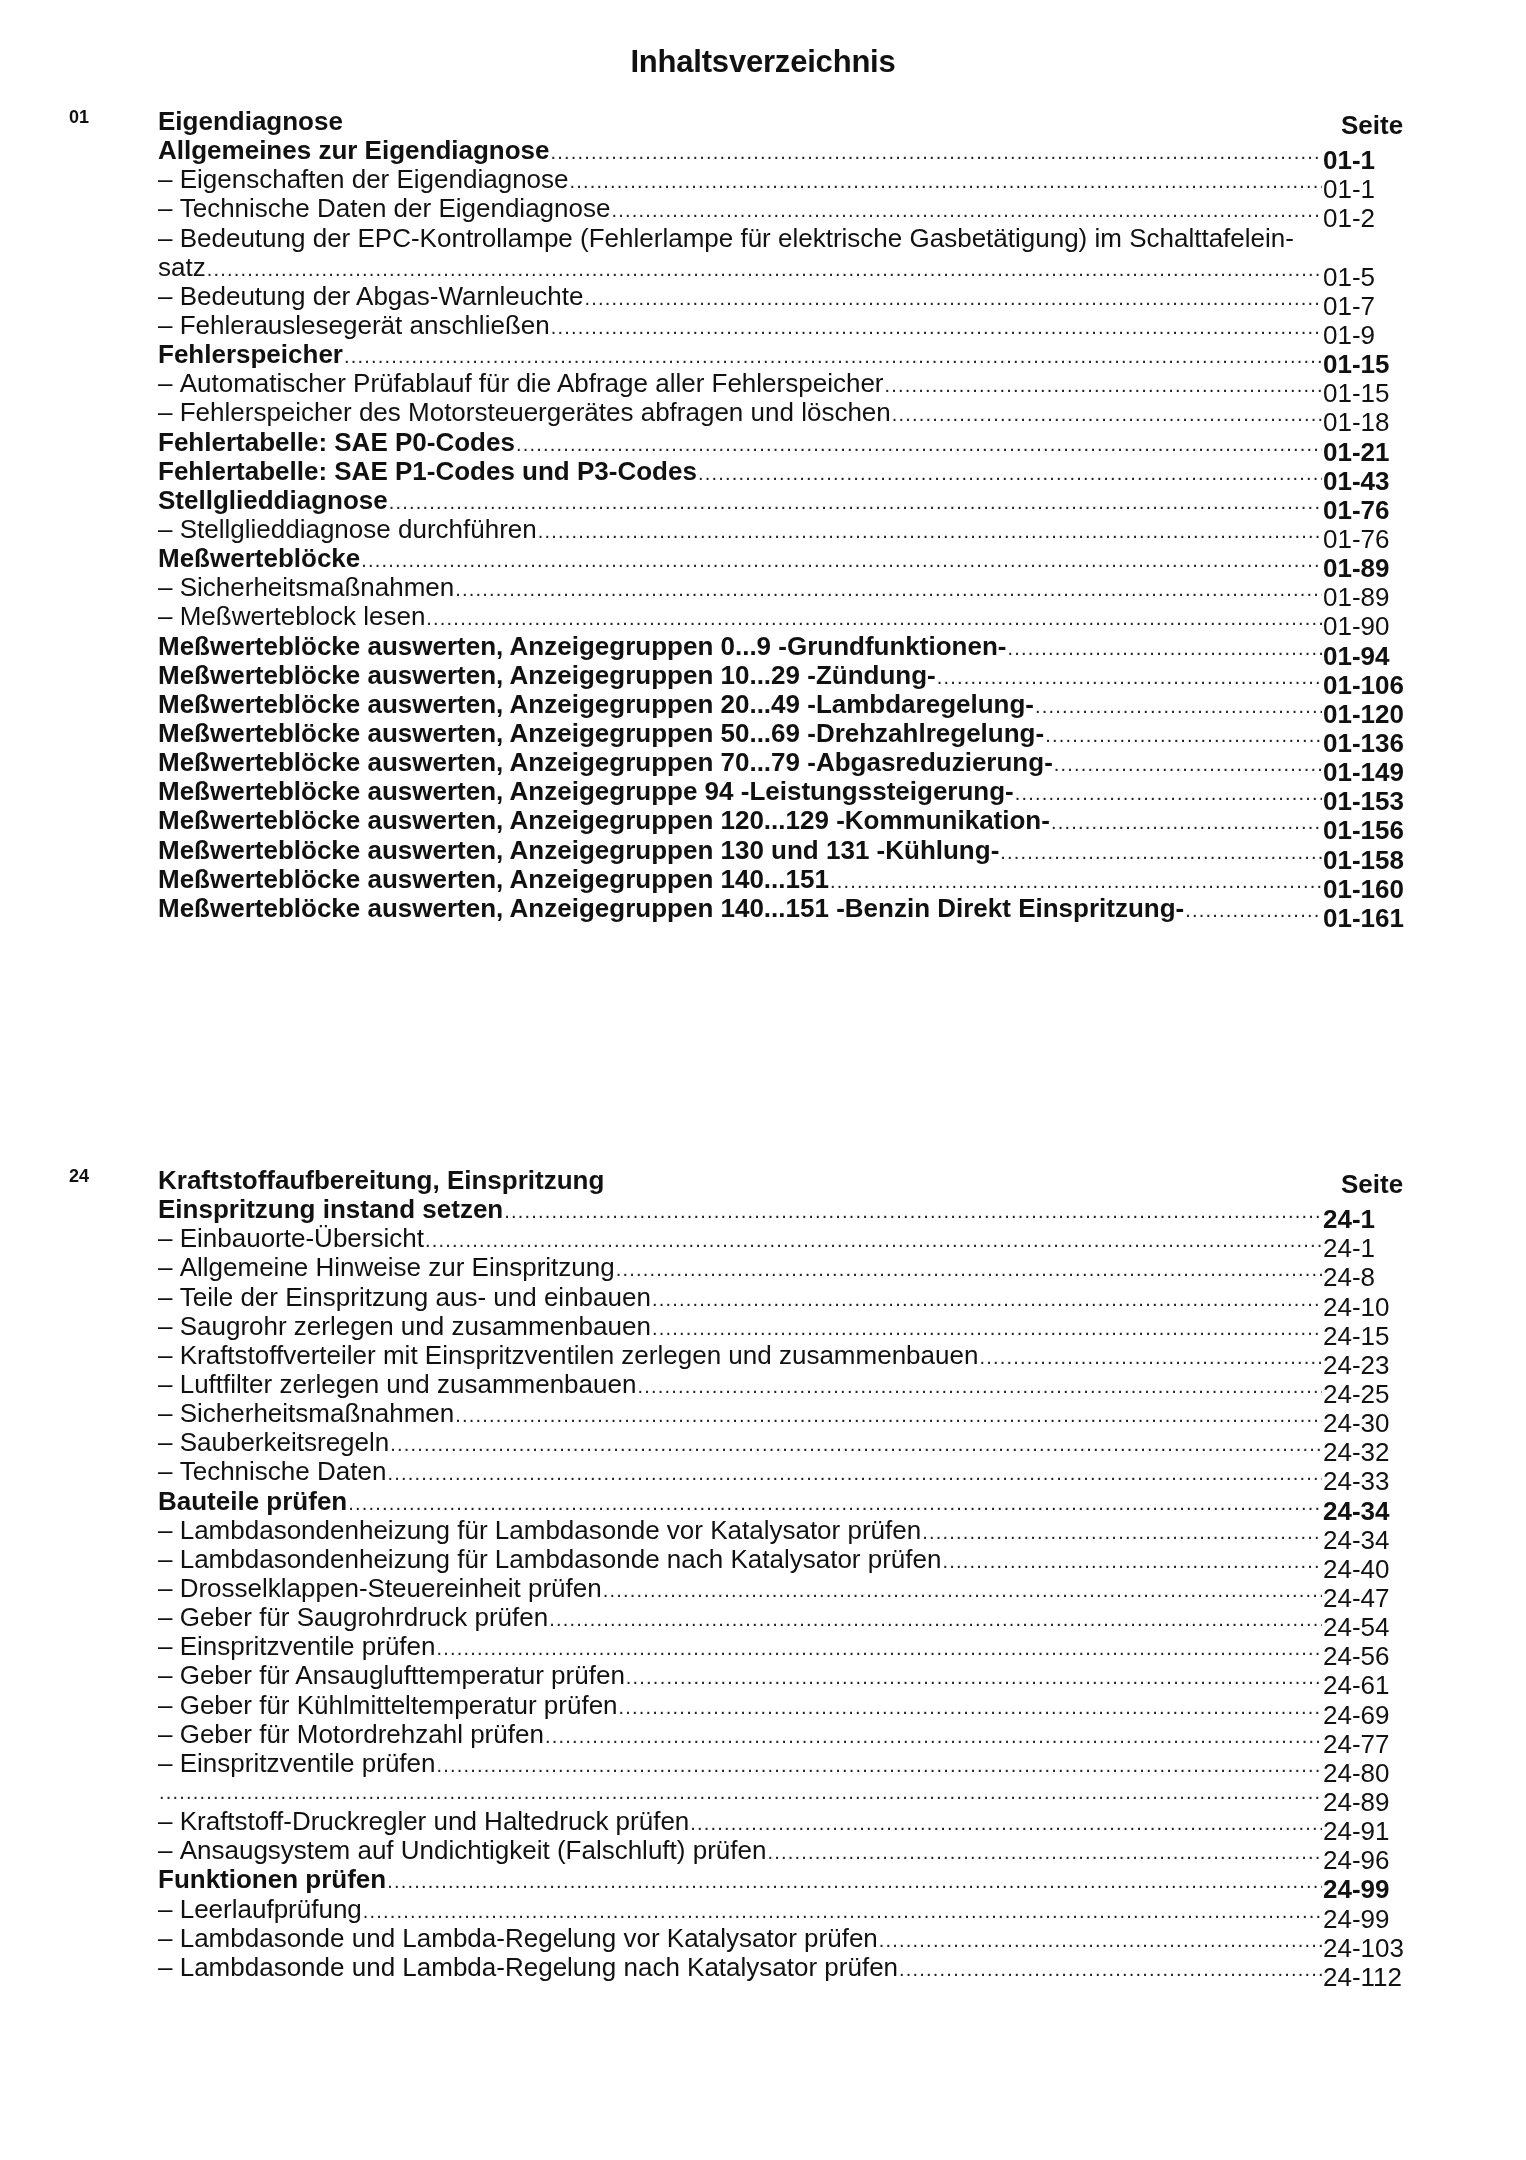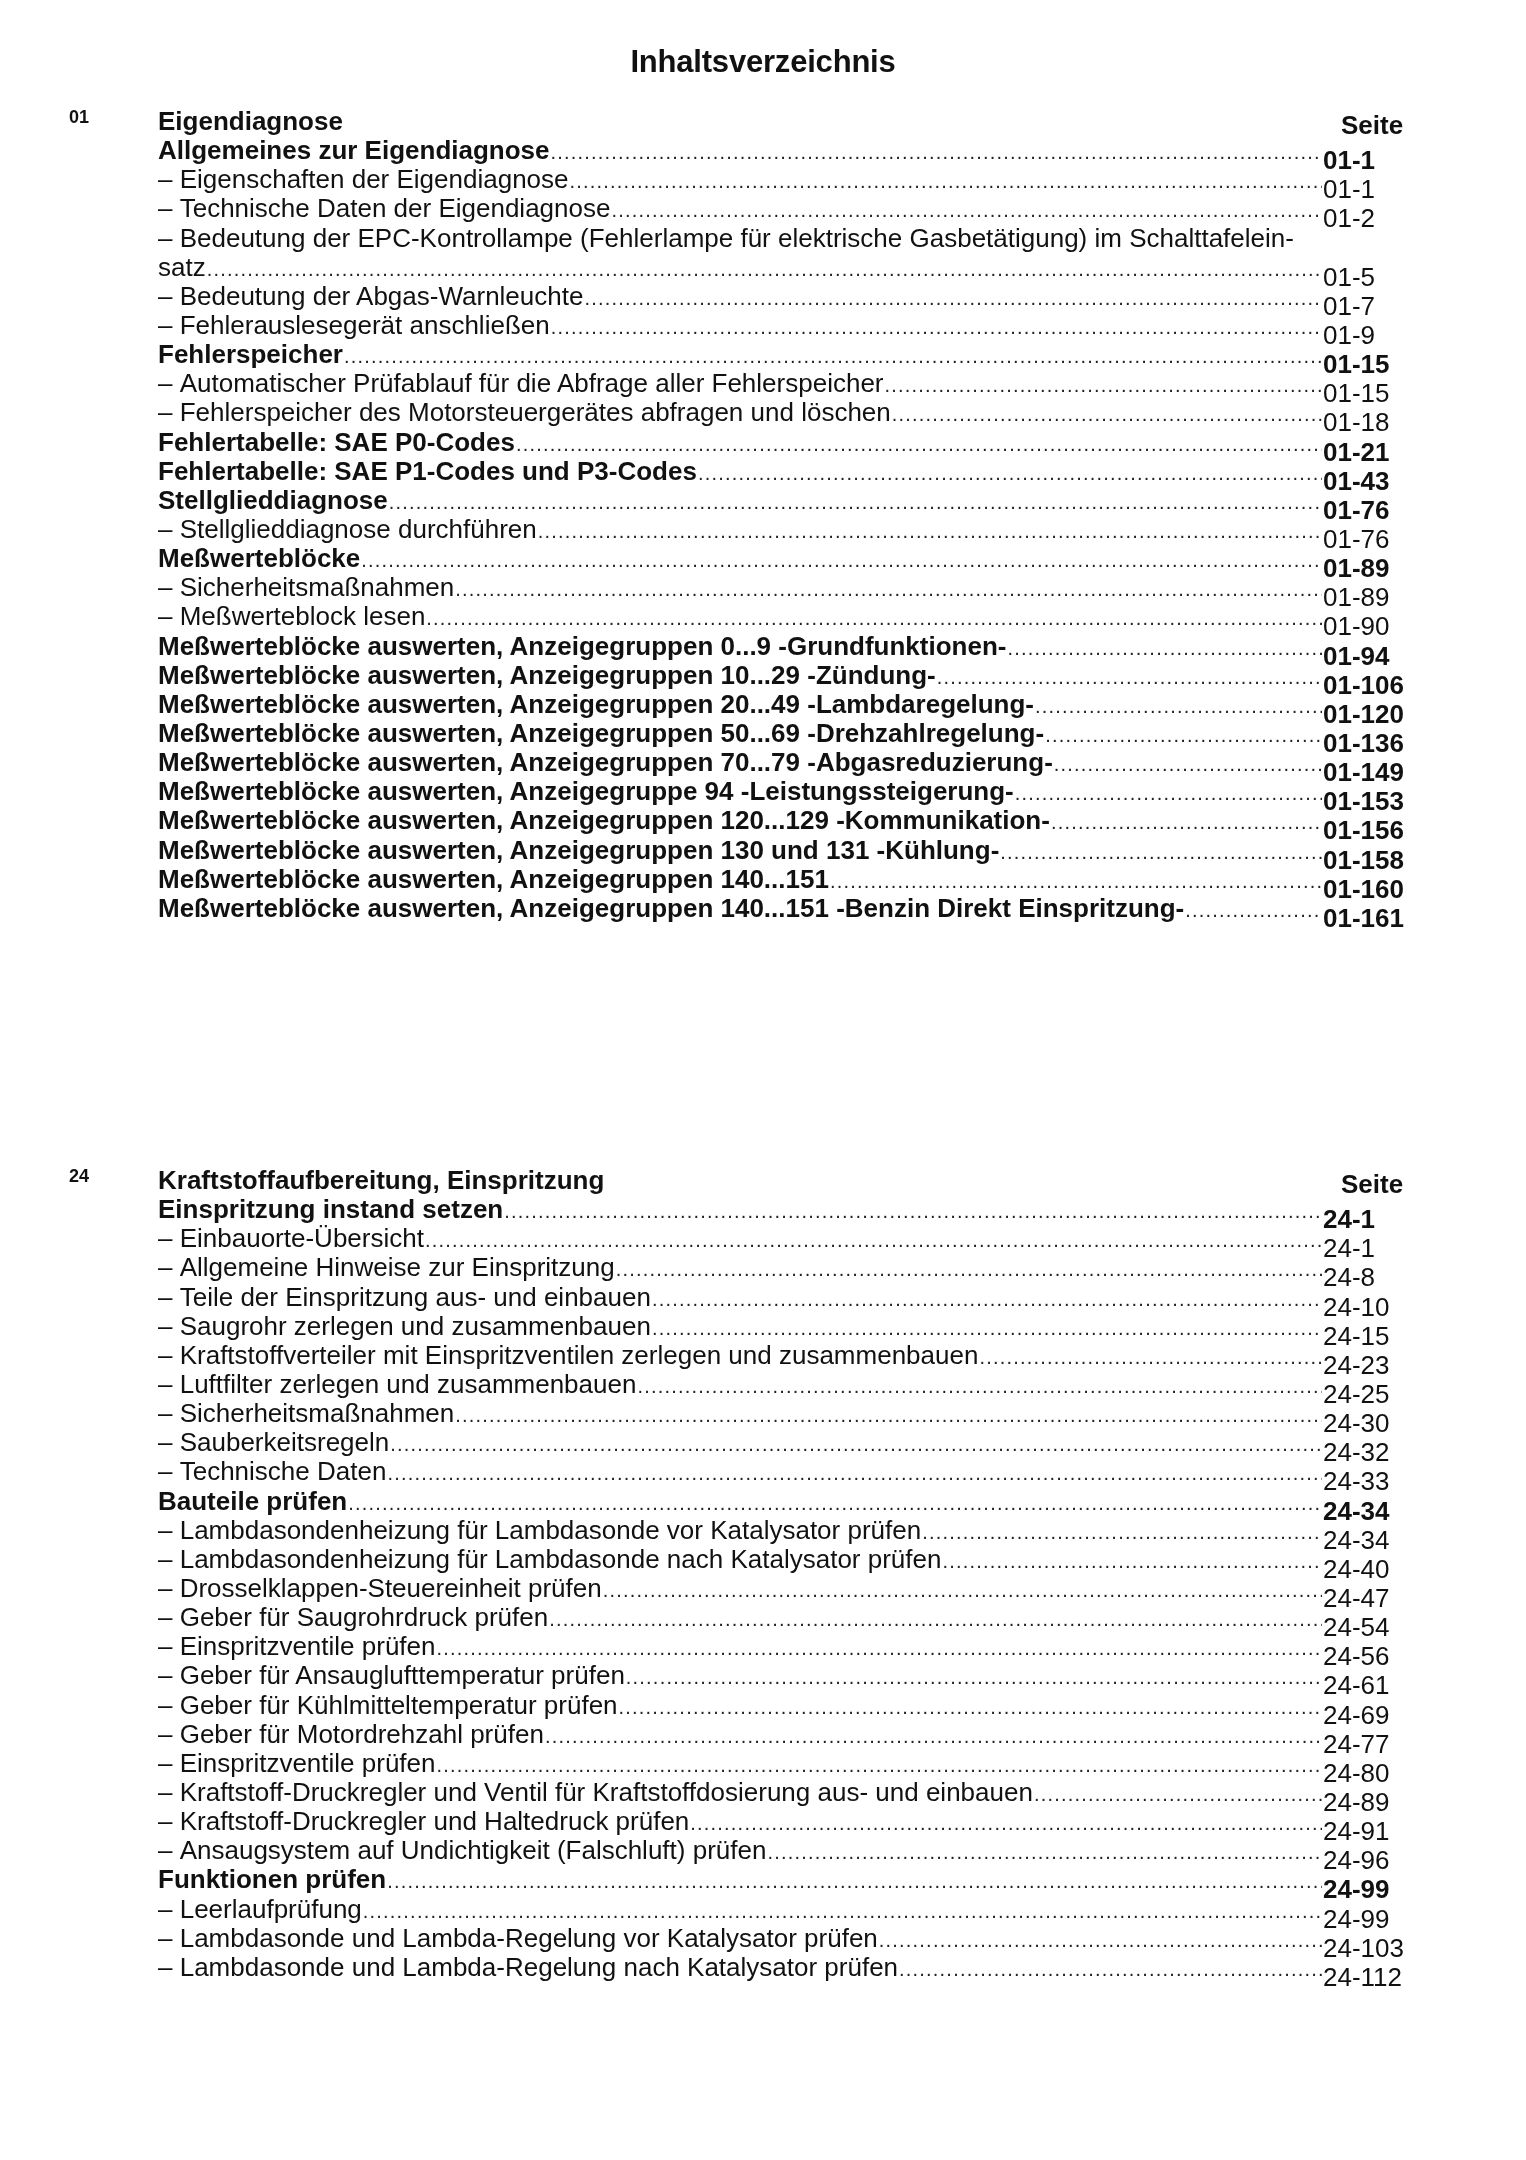--- a/index.html
+++ b/index.html
@@ -271,21 +271,20 @@
           <span class="label">Geber für Motordrehzahl prüfen</span>
           <span class="dots"></span>
           <span class="page">24-77</span>
         </div>
         <div class="row entry sub">
           <span class="label">Einspritzventile prüfen</span>
           <span class="dots"></span>
           <span class="page">24-80</span>
         </div>
         <div class="row entry sub">
-          <span class="label">Kraftstoff-Druckregler und Ventil für Kraftstoffdosierung aus- und einbauen</span>
           <span class="dots"></span>
           <span class="page">24-89</span>
         </div>
         <div class="row entry sub">
           <span class="label">Kraftstoff-Druckregler und Haltedruck prüfen</span>
           <span class="dots"></span>
           <span class="page">24-91</span>
         </div>
         <div class="row entry sub">
           <span class="label">Ansaugsystem auf Undichtigkeit (Falschluft) prüfen</span>

